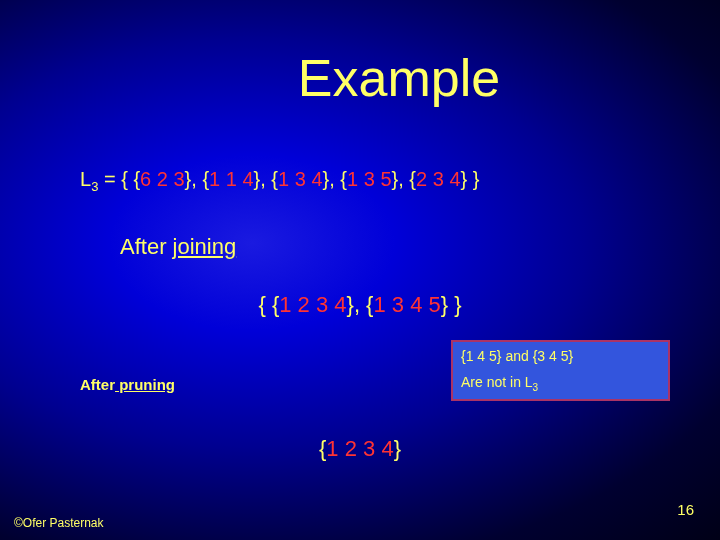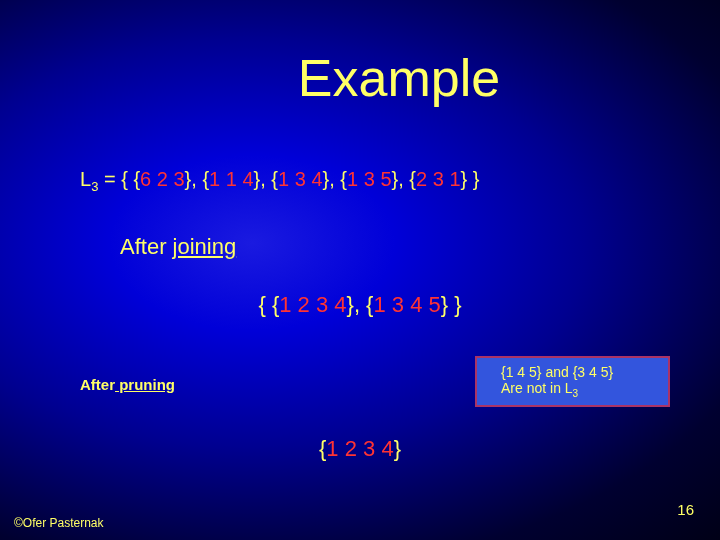--- a/index.html
+++ b/index.html
@@ -69,33 +69,33 @@
     position: absolute;
     top: 376px;
     left: 80px;
     font-size: 15px;
     color: #ffff66;
     font-weight: bold;
   }
   .line-afterprune .underline { text-decoration: underline; }
   .notebox {
     position: absolute;
-    top: 356px;
+    top: 340px;
     right: 50px;
-    width: 195px;
+    width: 219px;
     background: #3355dd;
     border: 2px solid #aa3366;
-    padding: 6px 24px;
+    padding: 6px 8px;
     color: #ffff66;
     font-size: 14px;
     font-family: Arial, sans-serif;
     box-sizing: border-box;
   }
   .notebox .sub { font-size: 10px; vertical-align: sub; }
-  .notebox .line2 { }
+  .notebox .line2 { margin-top: 10px; }
   .line-pruned {
     position: absolute;
     top: 436px;
     left: 0;
     width: 100%;
     text-align: center;
     font-size: 22px;
     color: #ffff66;
   }
   .line-pruned .red { color: #ff3333; }
@@ -116,21 +116,21 @@
 </style>
 </head>
 <body>
 
 <div class="slide">
 
 
   <div class="title">Example</div>
 
   <div class="line-l3">
-    <span>L</span><span class="sub">3</span><span> = { </span><span>{</span><span class="red">6 2 3</span><span>}</span>, <span>{</span><span class="red">1 1 4</span><span>}</span>, <span>{</span><span class="red">1 3 4</span><span>}</span>, <span>{</span><span class="red">1 3 5</span><span>}</span>, <span>{</span><span class="red">2 3 1</span><span>}</span><span> }</span>
+    <span>L</span><span class="sub">3</span><span> = { </span><span>{</span><span class="red">6 2 3</span><span>}</span>, <span>{</span><span class="red">1 1 4</span><span>}</span>, <span>{</span><span class="red">1 3 4</span><span>}</span>, <span>{</span><span class="red">1 3 5</span><span>}</span>, <span>{</span><span class="red">2 3 4</span><span>}</span><span> }</span>
   </div>
 
   <div class="line-afterjoin">
     <span>After </span><span class="underline">joining</span>
   </div>
 
   <div class="line-joined">
     <span>{ </span><span>{</span><span class="red">1 2 3 4</span><span>}</span>, <span>{</span><span class="red">1 3 4 5</span><span>}</span><span> }</span>
   </div>
 

